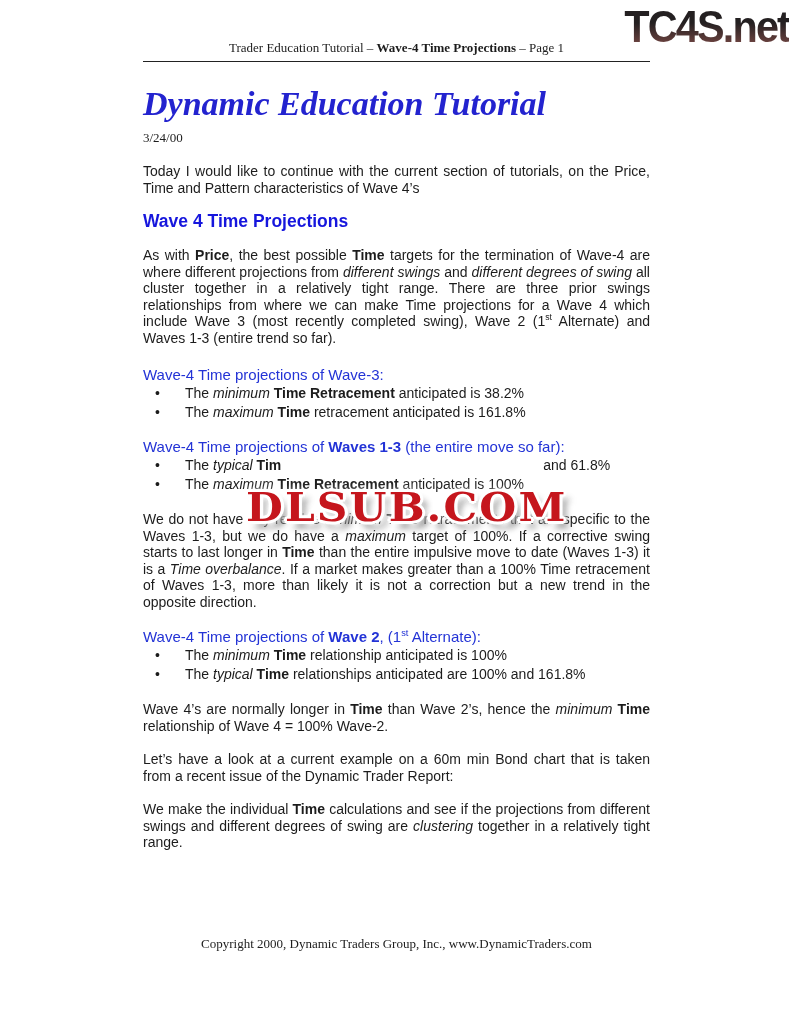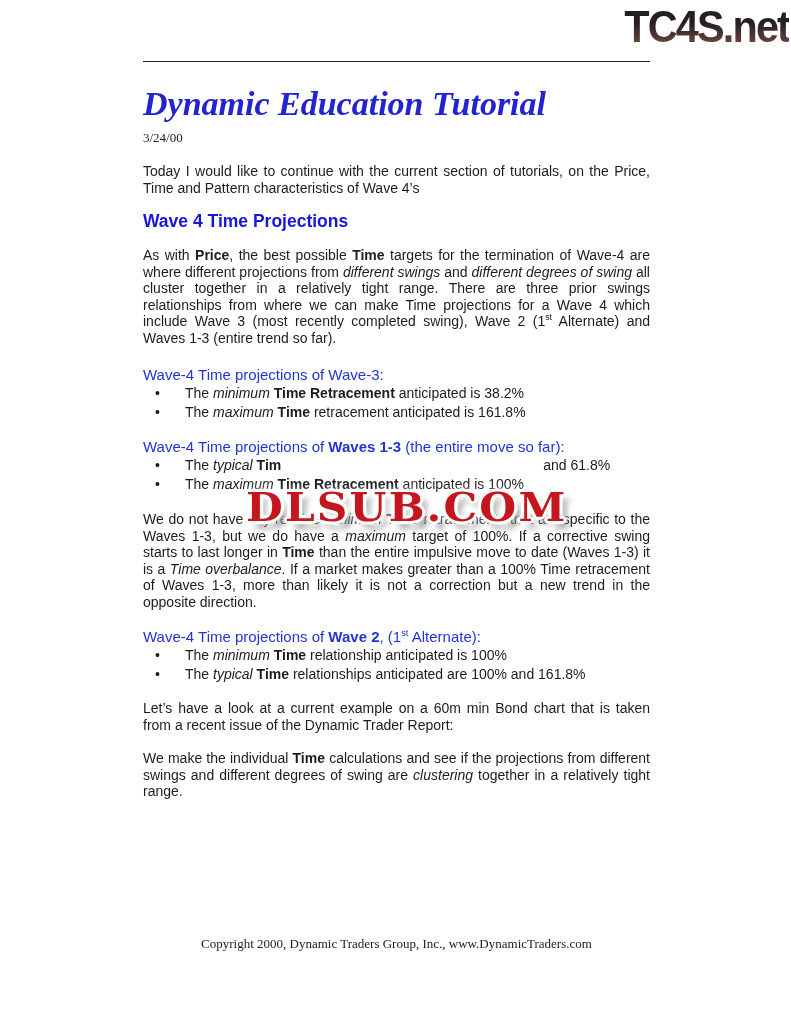--- a/index.html
+++ b/index.html
@@ -120,20 +120,21 @@
     text-shadow:
       0 0 4px #fff,0 0 7px #fff,0 0 10px #fff,
       2px 3px 5px rgba(80,80,80,0.45);
   }
 </style>
 </head>
 <body>
 
 <div class="page">
 
+  <div class="running-header"><span>Trader Education Tutorial – </span><span class="run-b">Wave-4 Time Projections</span><span> – Page 1</span></div>
   <div class="header-rule"></div>
   <div class="site-logo">TC4S.net</div>
 
   <div class="column">
     <h1 class="doc-title">Dynamic Education Tutorial</h1>
     <div class="doc-date">3/24/00</div>
 
     <p class="body-p mt18"><span>Today I would like to continue with the current section of tutorials, on the Price, Time and Pattern characteristics of Wave 4’s</span></p>
 
     <h2 class="section-heading mt15">Wave 4 Time Projections</h2>
@@ -153,20 +154,21 @@
     </ul>
 
     <p class="body-p mt18"><span>We do not have any reliable </span><span class="run-i">minimum</span><span> </span><span class="run-b">Time</span><span> retracements that are specific to the Waves 1-3, but we do have a </span><span class="run-i">maximum</span><span> target of 100%. If a corrective swing starts to last longer in </span><span class="run-b">Time</span><span> than the entire impulsive move to date (Waves 1-3) it is a </span><span class="run-i">Time overbalance</span><span>. If a market makes greater than a 100% Time retracement of Waves 1-3, more than likely it is not a correction but a new trend in the opposite direction.</span></p>
 
     <div class="subhead mt18"><span>Wave-4 Time projections of </span><span class="run-b">Wave 2</span><span>, (1</span><span class="run-sup">st</span><span> Alternate):</span></div>
     <ul class="bullets mt14">
       <li><span>The </span><span class="run-i">minimum</span><span> </span><span class="run-b">Time</span><span> relationship anticipated is 100%</span></li>
       <li><span>The </span><span class="run-i">typical</span><span> </span><span class="run-b">Time</span><span> relationships anticipated are 100% and 161.8%</span></li>
     </ul>
 
+    <p class="body-p mt18"><span>Wave 4’s are normally longer in </span><span class="run-b">Time</span><span> than Wave 2’s, hence the </span><span class="run-i">minimum</span><span> </span><span class="run-b">Time</span><span> relationship of Wave 4 = 100% Wave-2.</span></p>
     <p class="body-p mt17"><span>Let’s have a look at a current example on a 60m min Bond chart that is taken from a recent issue of the Dynamic Trader Report:</span></p>
     <p class="body-p mt17"><span>We make the individual </span><span class="run-b">Time</span><span> calculations and see if the projections from different swings and different degrees of swing are </span><span class="run-i">clustering</span><span> together in a relatively tight range.</span></p>
   </div>
 
   <div class="watermark-center">DLSUB.COM</div>
 
   <div class="page-footer">Copyright 2000, Dynamic Traders Group, Inc., www.DynamicTraders.com</div>
 
 
 </div>

